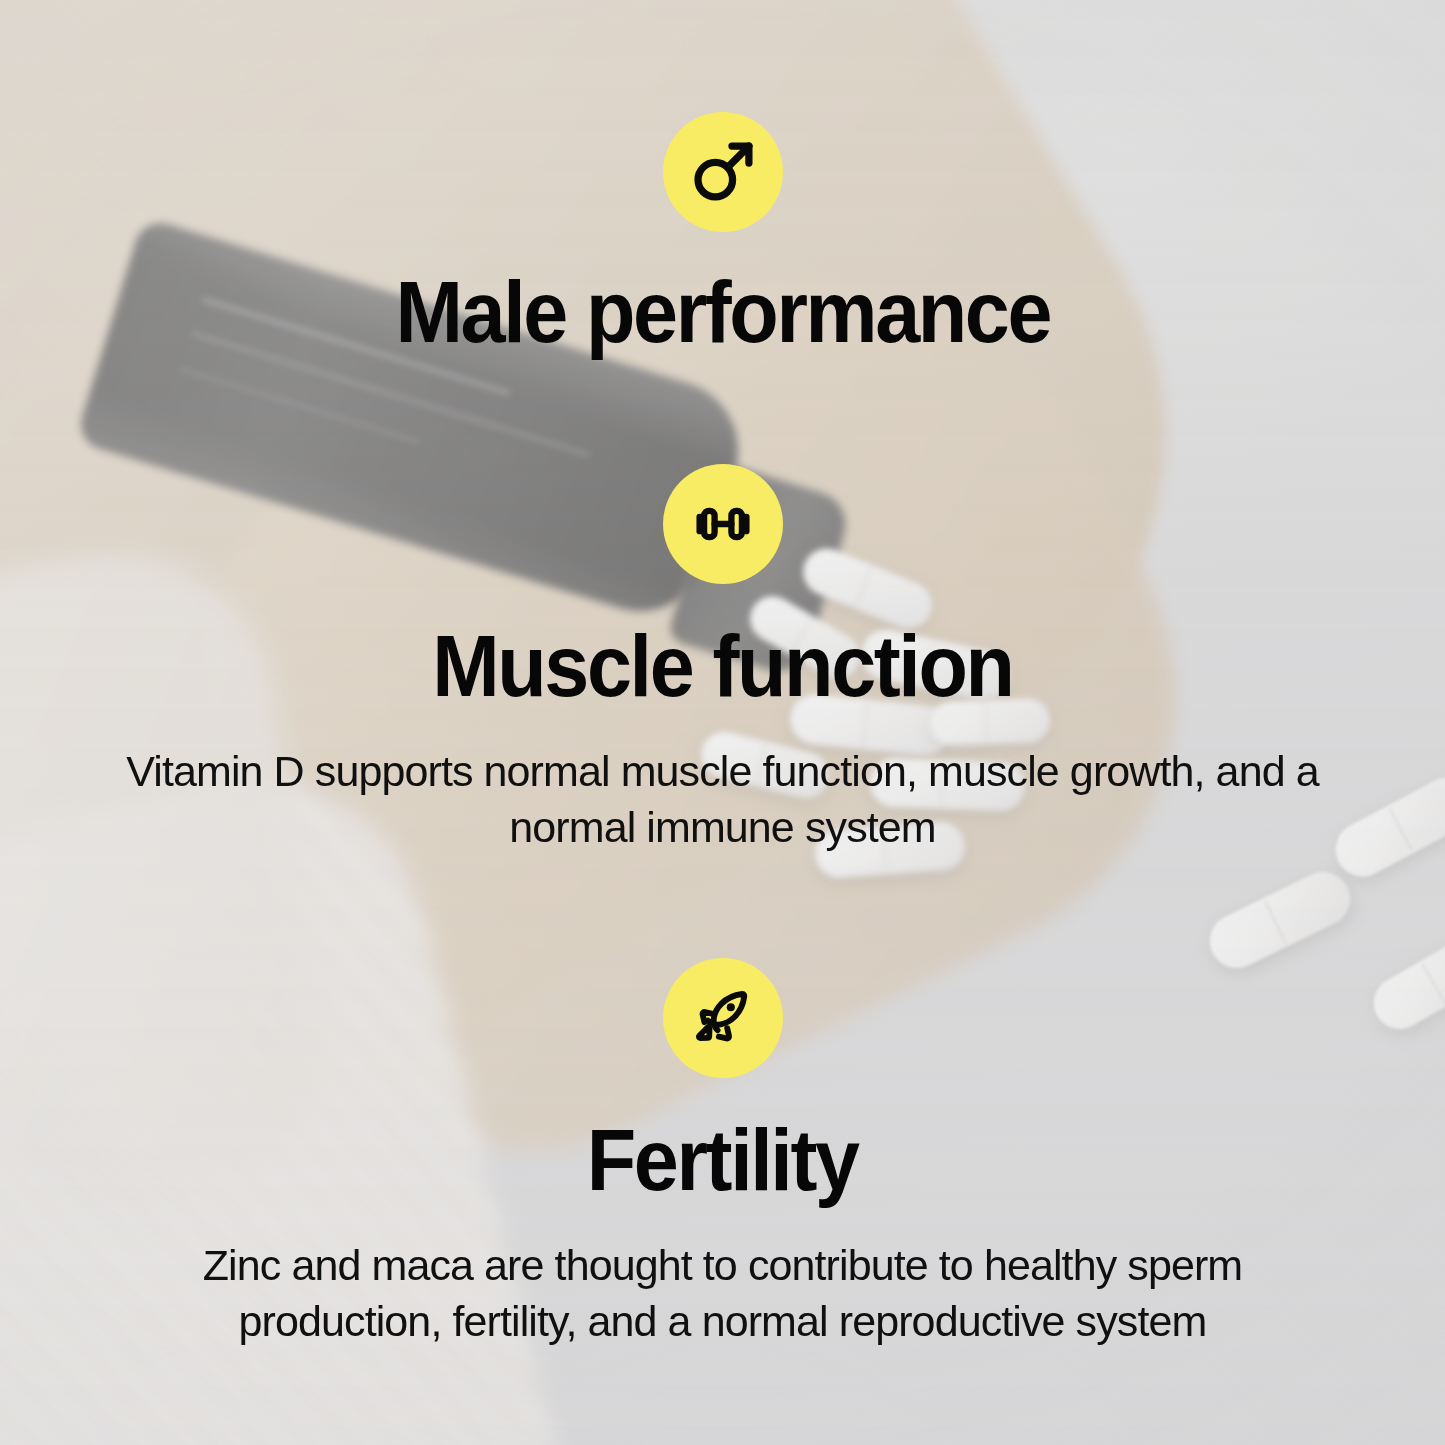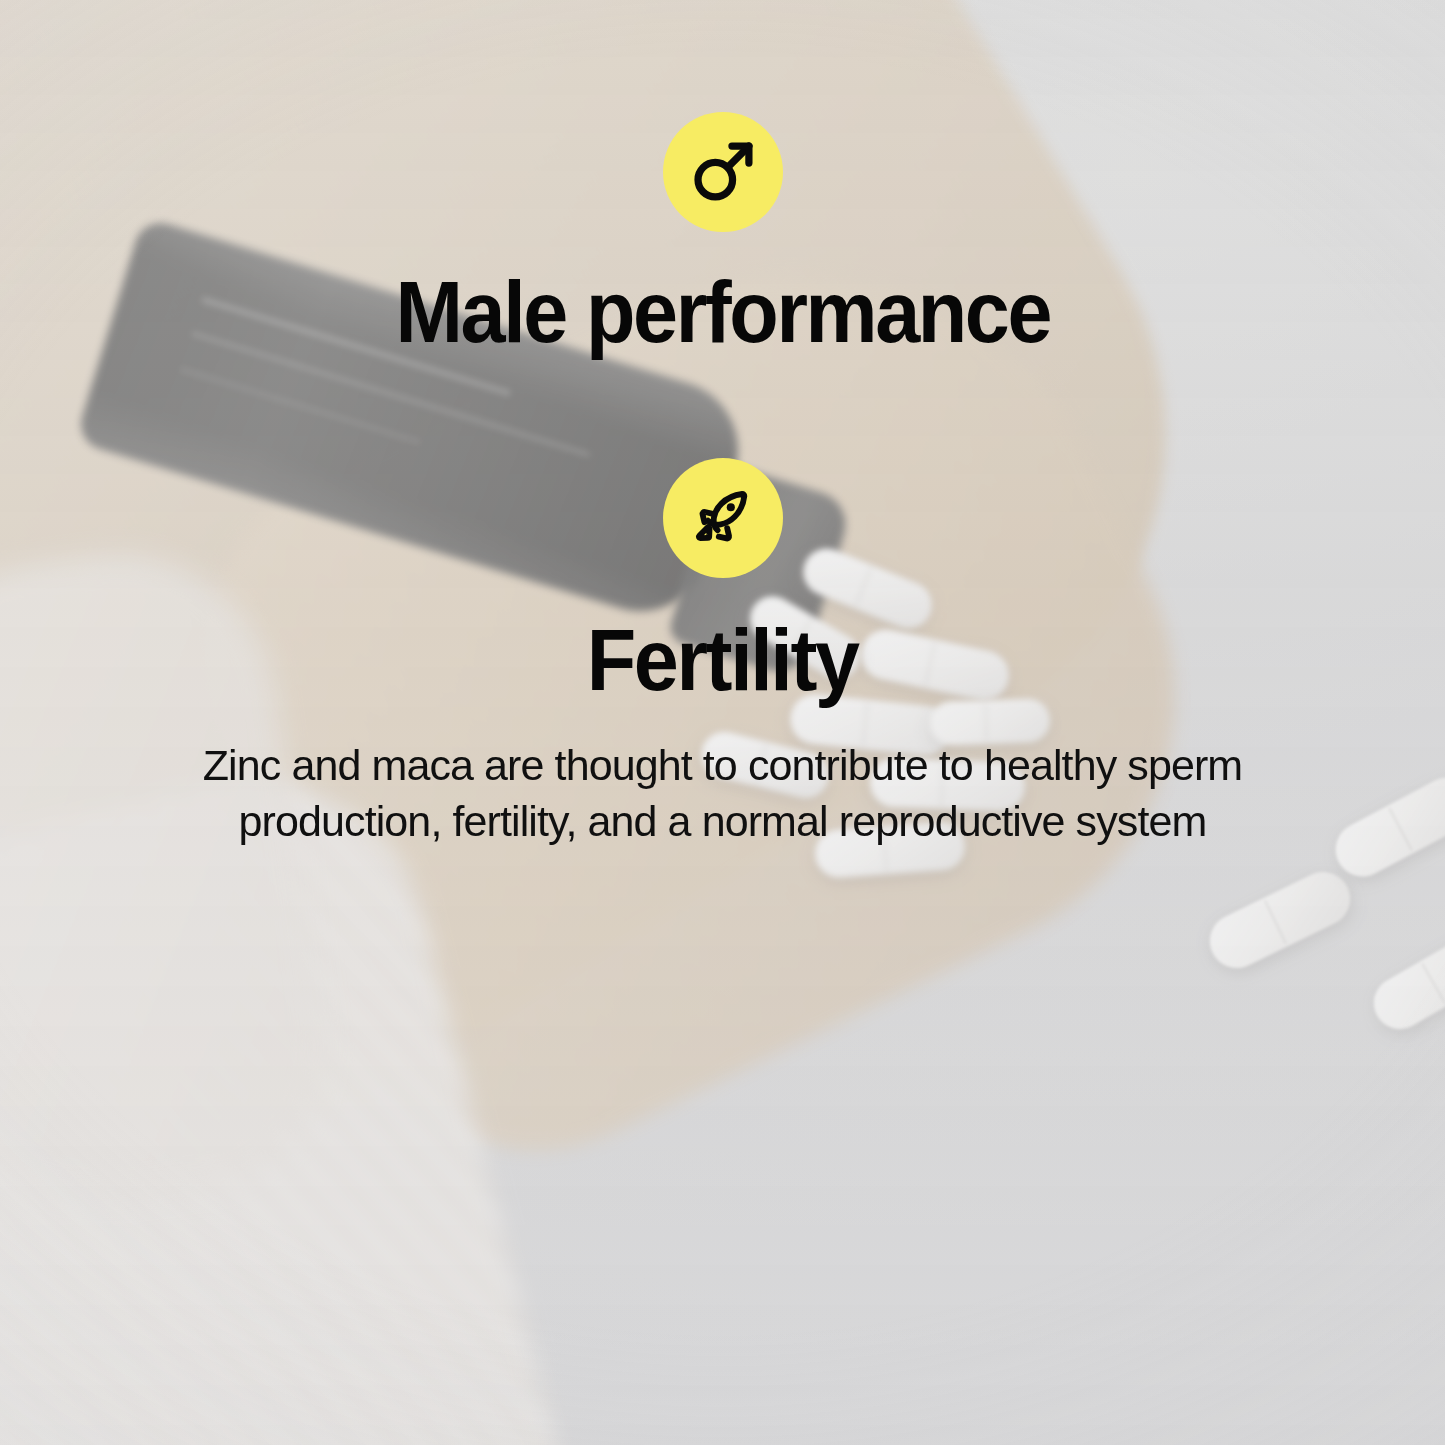--- a/index.html
+++ b/index.html
@@ -256,20 +256,33 @@
       <div class="icon-badge">
         <svg width="74" height="74" viewBox="0 0 24 24" fill="none" stroke="#0a0a0a" stroke-width="2.35" stroke-linecap="round" stroke-linejoin="round">
           <circle cx="9.5" cy="14.5" r="5.6"></circle>
           <line x1="13.6" x2="20.4" y1="10.4" y2="3.6"></line>
           <polyline points="14.9,3.6 20.4,3.6 20.4,9.1"></polyline>
         </svg>
       </div>
       <h2 class="benefit-title">Male performance</h2>
     </section>
 
+    <section class="benefit-block" id="block-muscle">
+      <div class="icon-badge">
+        <svg width="72" height="72" viewBox="0 0 24 24" fill="none" stroke="#0a0a0a" stroke-width="2.1" stroke-linecap="round" stroke-linejoin="round">
+          <rect x="5.7" y="7.6" width="3.5" height="8.8" rx="1.6"></rect>
+          <rect x="14.8" y="7.6" width="3.5" height="8.8" rx="1.6"></rect>
+          <line x1="9.2" x2="14.8" y1="12" y2="12"></line>
+          <path d="M4.2 9.6v4.8"></path>
+          <path d="M19.8 9.6v4.8"></path>
+        </svg>
+      </div>
+      <h2 class="benefit-title">Muscle function</h2>
+      <p class="benefit-desc">Vitamin D supports normal muscle function, muscle growth, and a normal immune system</p>
+    </section>
 
     <section class="benefit-block" id="block-fertility">
       <div class="icon-badge">
         <svg width="72" height="72" viewBox="0 0 24 24" fill="none" stroke="#0a0a0a" stroke-width="1.95" stroke-linecap="round" stroke-linejoin="round">
           <path d="M9.1 15.1C6.9 12.9 7.6 9 10.4 6.2c2-2 4.5-2.9 6.9-3.2.4 0 .7.3.7.7-.3 2.4-1.2 4.9-3.2 6.9-2.8 2.8-6.7 3.5-8.9 1.3" transform="translate(1.1,1.0)"></path>
           <circle cx="14.6" cy="8.4" r="1.35" fill="#0a0a0a" stroke="none"></circle>
           <path d="M8.6 10.6 6.0 10.0c-.5-.1-.9.3-.8.8l.6 2.6"></path>
           <path d="M13.4 15.4l.6 2.6c.1.5-.3.9-.8.8l-2.6-.6"></path>
           <path d="M7.0 15.0 4.1 17.9c-.3.3-.1.8.3.8l2.5-.1c.3 0 .5-.2.5-.5l.1-2.5c0-.4-.5-.6-.5-.6z"></path>
         </svg>

